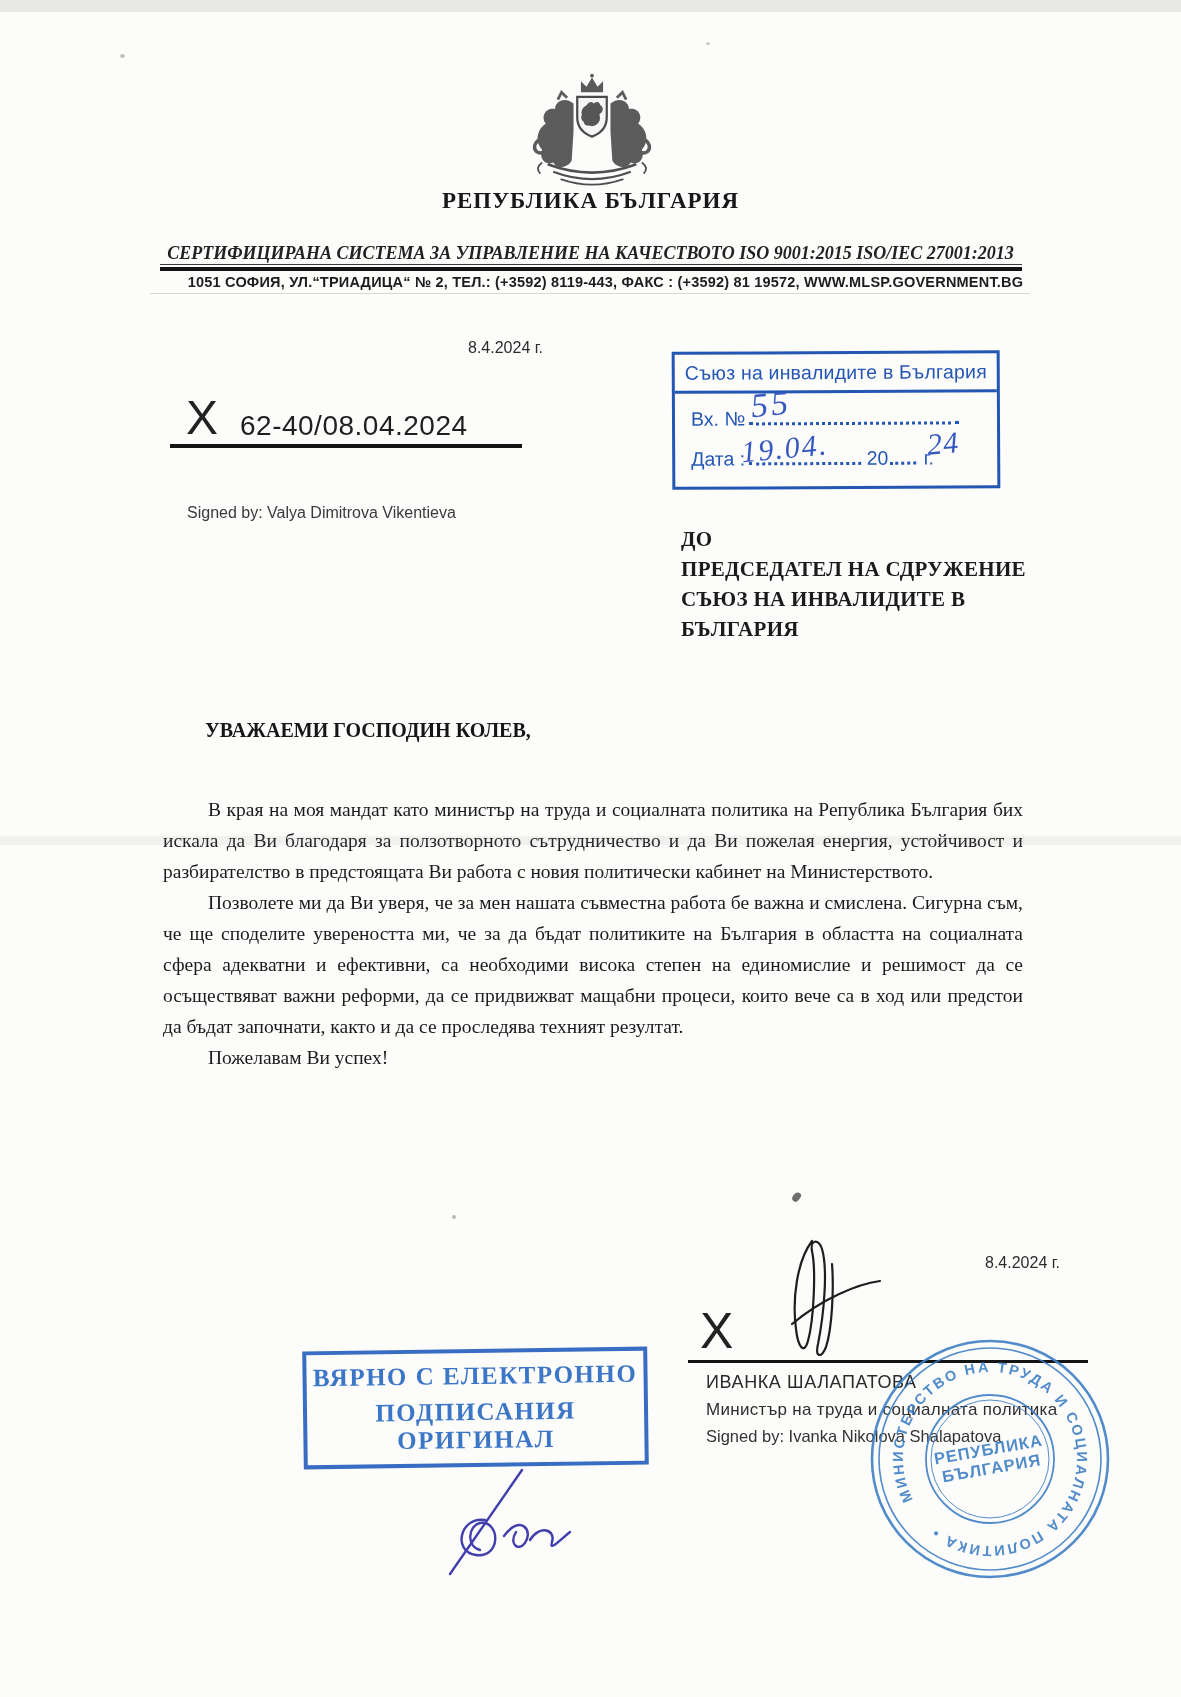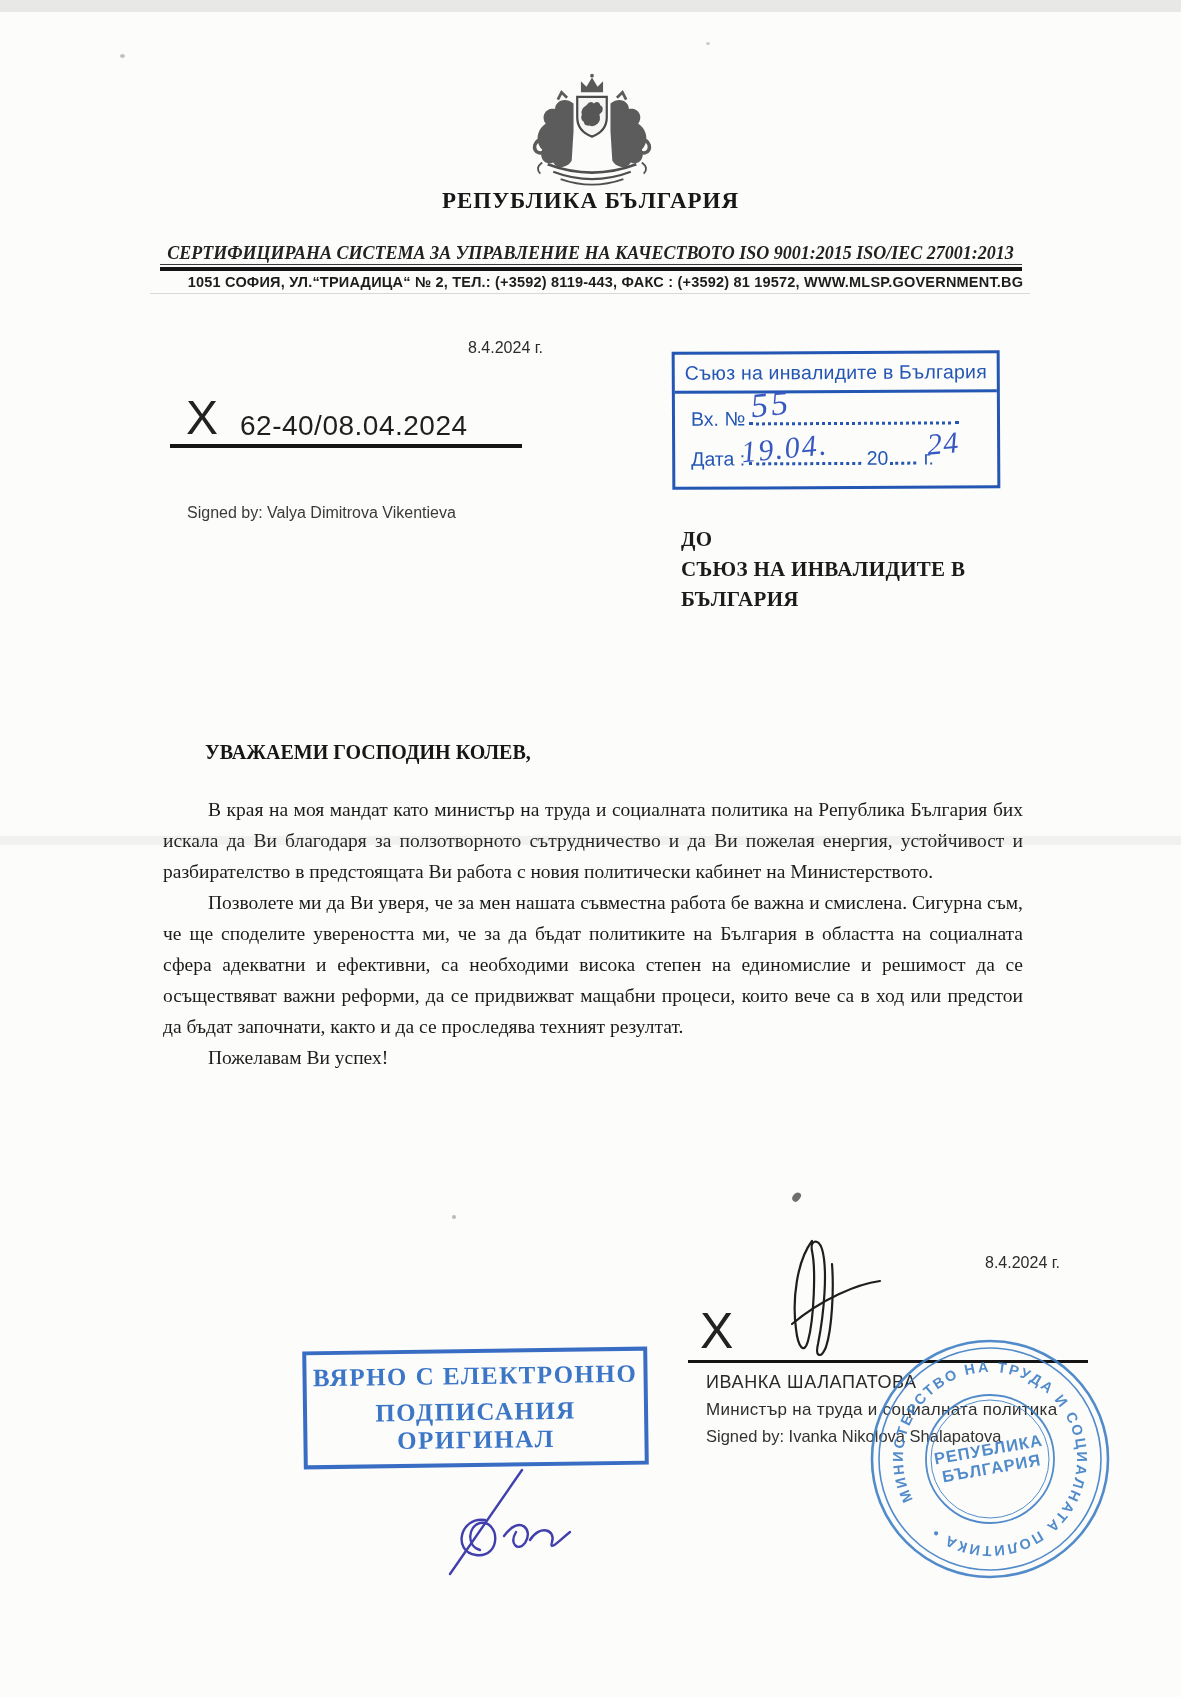--- a/index.html
+++ b/index.html
@@ -54,21 +54,21 @@
     color:#3758c0; transform:rotate(-5deg); }
   .hand-55 { left:76px; top:-8px; font-size:34px; letter-spacing:3px;}
   .hand-date { left:66px; top:-6px; font-size:30px; letter-spacing:2px;}
   .hand-24 { left:252px; top:-10px; font-size:30px; letter-spacing:1px;}
 
   
   .recipient { left:681px; top:512px; font-size:21px; font-weight:bold;
     line-height:30px; color:#1b1b1b; letter-spacing:0.3px; }
 
   
-  .salutation { left:205px; top:729px; font-size:20px; font-weight:bold; color:#161616; }
+  .salutation { left:205px; top:707px; font-size:20px; font-weight:bold; color:#161616; }
   .body-col { left:163px; top:782px; width:860px; text-align:justify;
     font-size:19.5px; line-height:31px; color:#1b1b1b; }
   .body-col p { text-indent:45px; margin:0; }
   .closing { text-indent:45px; }
 
   
   .date-bottom { left:985px; top:1242px; font-family:"Liberation Sans", sans-serif;
     font-size:16px; color:#2c2c2c; }
   .sig-x { left:700px; top:1290px; font-family:"Liberation Sans", sans-serif;
     font-size:50px; color:#222; }
@@ -156,20 +156,21 @@
       <span>Дата :</span><span class="dots2"></span>
       <span>20</span><span class="dots3"></span>
       <span>г.</span>
       <span class="hand hand-date">19.04.</span>
       <span class="hand hand-24">24</span>
     </div>
   </div>
 
   <div class="abs recipient">
     <div>ДО</div>
+    <div>ПРЕДСЕДАТЕЛ НА СДРУЖЕНИЕ</div>
     <div>СЪЮЗ НА ИНВАЛИДИТЕ В</div>
     <div>БЪЛГАРИЯ</div>
   </div>
 
   <div class="abs salutation">УВАЖАЕМИ ГОСПОДИН КОЛЕВ,</div>
   <div class="abs body-col">
     <p>В края на моя мандат като министър на труда и социалната политика на Република България бих искала да Ви благодаря за ползотворното сътрудничество и да Ви пожелая енергия, устойчивост и разбирателство в предстоящата Ви работа с новия политически кабинет на Министерството.</p>
     <p>Позволете ми да Ви уверя, че за мен нашата съвместна работа бе важна и смислена. Сигурна съм, че ще споделите увереността ми, че за да бъдат политиките на България в областта на социалната сфера адекватни и ефективни, са необходими висока степен на единомислие и решимост да се осъществяват важни реформи, да се придвижват мащабни процеси, които вече са в ход или предстои да бъдат започнати, както и да се проследява техният резултат.</p>
     <p class="closing">Пожелавам Ви успех!</p>
   </div>

